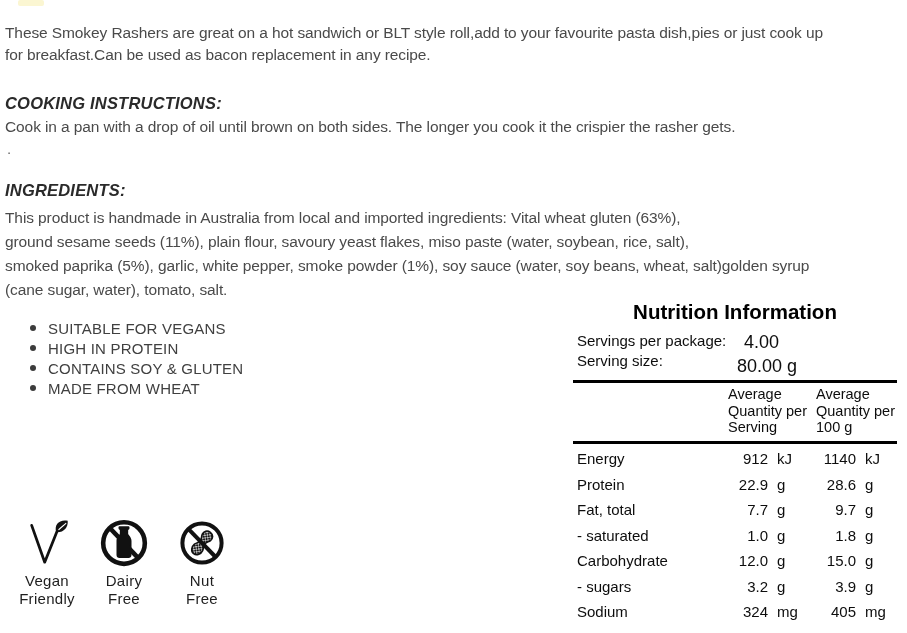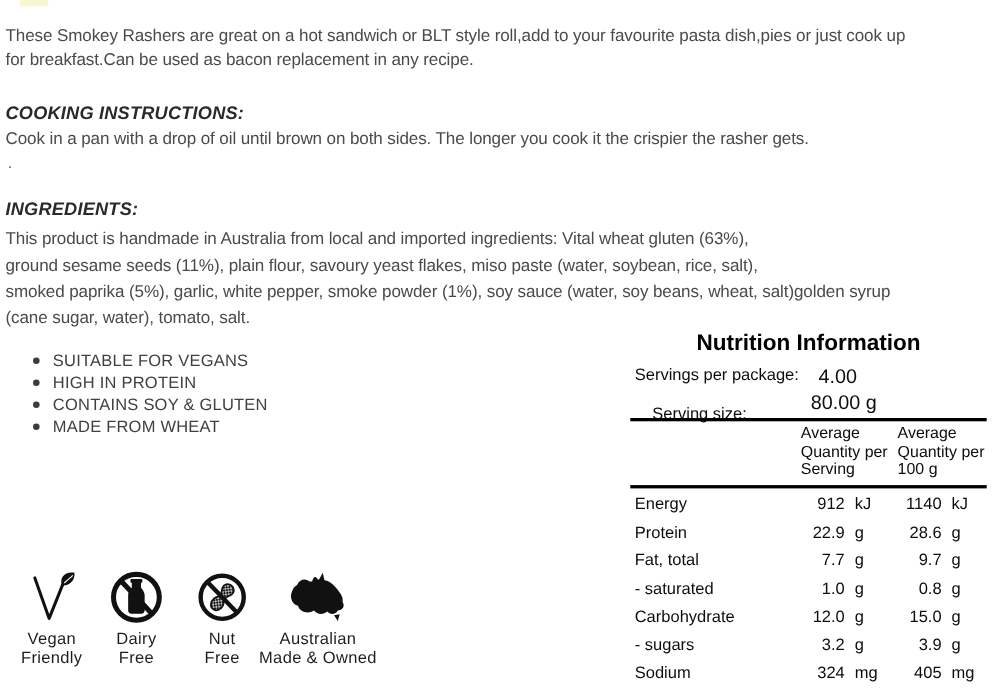--- a/index.html
+++ b/index.html
@@ -125,40 +125,28 @@
         </g>
         <line x1="13.5" y1="13" x2="47" y2="47.5" stroke="#111" stroke-width="5"></line>
       </svg>
     </div>
     <div class="blabel">
       <div>Nut</div>
       <div>Free</div>
     </div>
   </div>
 
-  <div class="badge" style="left:238px;width:102px;">
-    <div class="icon-box">
-      <svg width="64" height="50" viewBox="0 0 72 58">
-        <path d="M14,16 C16,11 21,9 25,11 C27,12 28,13 30,12 C31,8 33,6 35,9 C36,11 37,11 38,9 L41,3 L43,11 C47,11 52,15 56,20 C60,25 63,29 62,34 C65,38 62,43 57,43 C55,47 49,48 46,44 C41,48 35,47 32,43 C26,47 17,45 15,38 C8,36 6,28 9,22 C10,19 12,17 14,16 Z" fill="#111"></path>
-        <path d="M53,48 L59,47 L57,54 Z" fill="#111"></path>
-      </svg>
-    </div>
-    <div class="blabel">
-      <div>Australian</div>
-      <div>Made &amp; Owned</div>
-    </div>
-  </div>
 
   <div id="nutrition">
     <div class="title">Nutrition Information</div>
 
     <div class="serv-label" style="top:32px;">Servings per package:</div>
     <div class="serv-val" style="left:171px;top:32px;">4.00</div>
 
-    <div class="serv-label" style="top:68px;margin-left:16px;">Serving size:</div>
+    <div class="serv-label" style="top:52px;">Serving size:</div>
     <div class="serv-val" style="left:164px;top:56px;">80.00</div>
     <div class="serv-val" style="left:214px;top:56px;">g</div>
 
     <div class="rule" style="top:80px;"></div>
 
     <div class="colhead" style="left:155px;top:86px;">
 
     <div>Average</div>
         <div>Quantity per</div>
         <div>Serving</div>
@@ -192,21 +180,21 @@
         <span class="lab">Fat, total</span>
         <span class="v">7.7</span>
         <span class="u">g</span>
         <span class="v">9.7</span>
         <span class="u">g</span>
       </div>
         <div class="nrow">
         <span class="lab">- saturated</span>
         <span class="v">1.0</span>
         <span class="u">g</span>
-        <span class="v">0.8</span>
+        <span class="v">1.8</span>
         <span class="u">g</span>
       </div>
         <div class="nrow">
         <span class="lab">Carbohydrate</span>
         <span class="v">12.0</span>
         <span class="u">g</span>
         <span class="v">15.0</span>
         <span class="u">g</span>
       </div>
         <div class="nrow">

